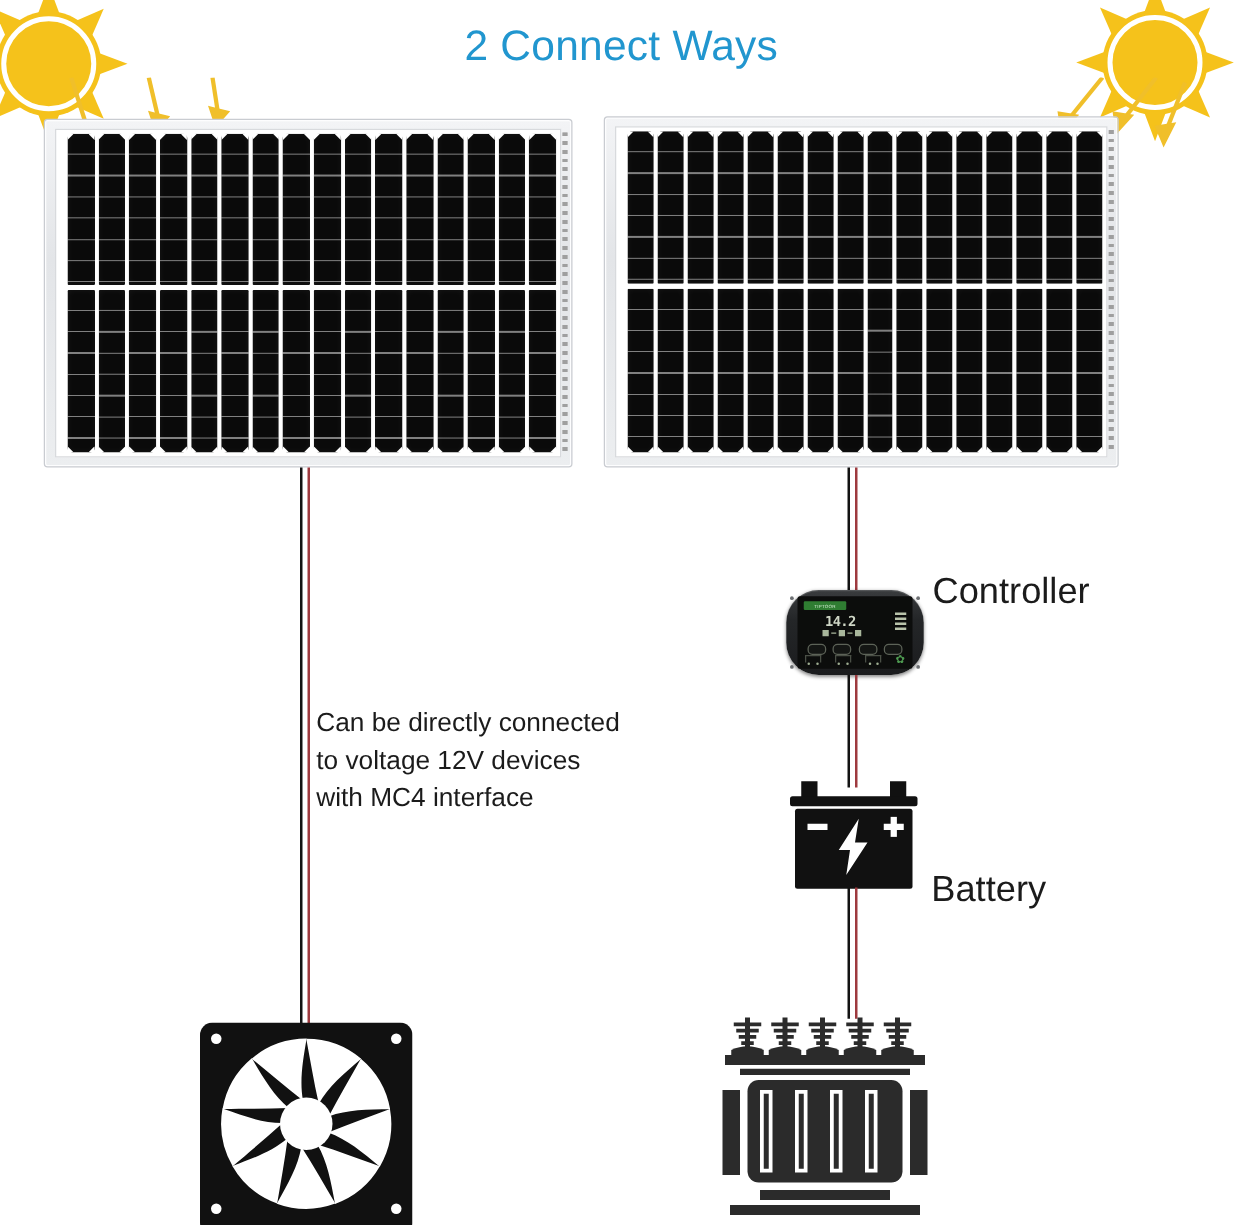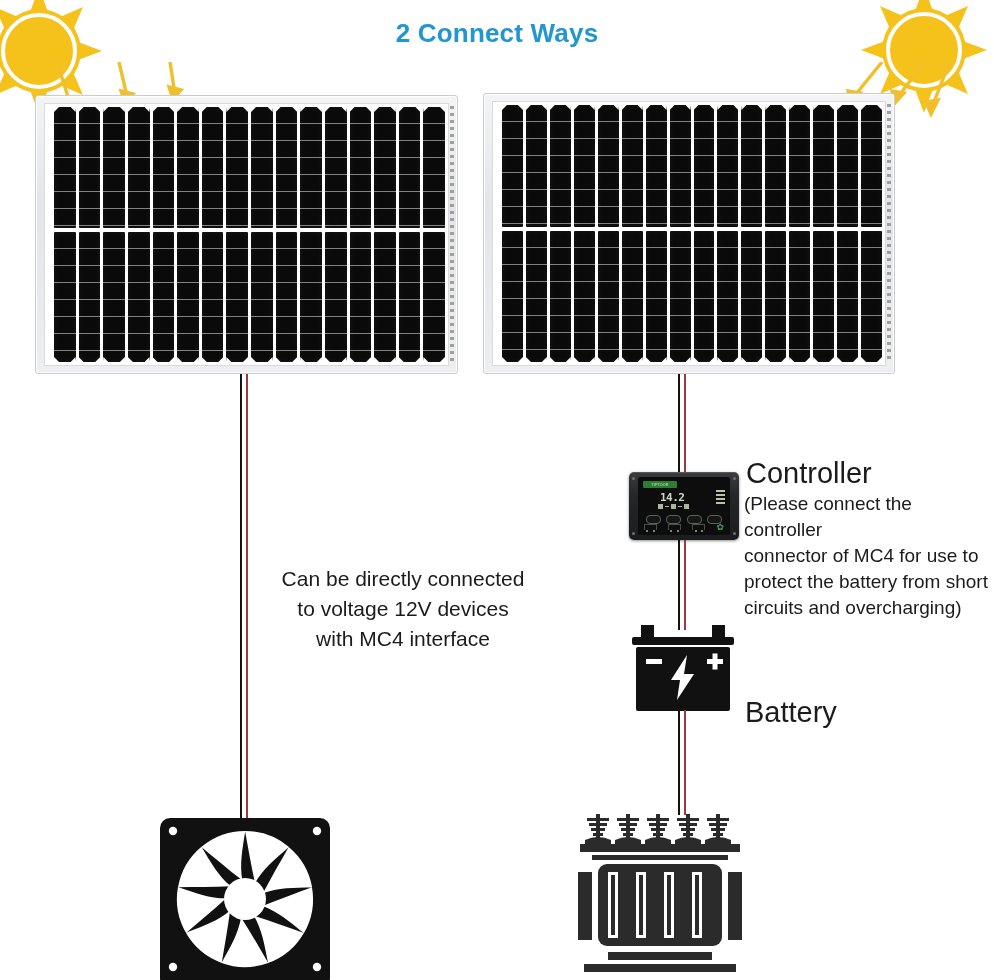--- a/index.html
+++ b/index.html
@@ -12,22 +12,22 @@
     overflow: hidden;
     font-family: "Liberation Sans", sans-serif;
   }
   #stage { position: absolute; inset: 0; }
 
   
   .title {
     position: absolute;
     left: 0; right: 0; top: 18px;
     text-align: center;
-    font-size: 26px;
-    font-weight: bold;
+    font-size: 34px;
+    font-weight: normal;
     color: #2196cf;
     letter-spacing: 0.2px;
     font-family: "Liberation Sans", sans-serif;
   }
 
   
   .sun { position: absolute; }
   .sun svg { display:block; }
 
   
@@ -100,21 +100,20 @@
   .wire .pos { position:absolute; left:6px; top:0; bottom:0; width:2px; background:#9e3a3f; }
 
   
   .body-text {
     position: absolute;
     color: #1b1b1b;
     font-size: 21px;
     line-height: 30px;
     font-family: "Liberation Sans", sans-serif;
     white-space: pre-line;
-    text-align: center;
   }
   .dev-label {
     position: absolute;
     color: #1b1b1b;
     font-size: 29px;
     line-height: 28px;
     font-family: "Liberation Sans", sans-serif;
   }
   .dev-note {
     position: absolute;
@@ -380,21 +379,21 @@
         <circle cx="0" cy="0" r="21" fill="#ffffff"></circle>
       </g>
     </svg>
   </div>
 
   <div class="wire" style="left:678px; top:374px; width:8px; height:100px;">
     <div class="neg"></div>
       <div class="pos"></div>
   </div>
 
-  <div class="controller" style="left:629px; top:472px; width:110px; height:68px;">
+  <div class="controller" style="left:629px; top:472px; width:110px; height:68px;border-radius:26px;">
     <div class="ctrl-screw" style="left:3px; top:5px;"></div>
     <div class="ctrl-screw" style="right:3px; top:5px;"></div>
     <div class="ctrl-screw" style="left:3px; bottom:5px;"></div>
     <div class="ctrl-screw" style="right:3px; bottom:5px;"></div>
     <div class="ctrl-screen">
       <div class="ctrl-brand">TIPTOOR</div>
       <div class="ctrl-volt">
         <span>14.2</span>
       </div>
       <div class="ctrl-bars">
@@ -437,24 +436,20 @@
               <s></s>
               <s></s>
             </em>
           </div>
         <div class="ctrl-leaf">✿</div>
       </div>
     </div>
   </div>
 
   <div class="dev-label" style="left:746px; top:459px;">Controller</div>
-  <div class="dev-note" style="left:744px; top:491px; width:250px;">(Please connect the controller
-connector of MC4 for use to
-protect the battery from short
-circuits and overcharging)</div>
 
   <div class="wire" style="left:678px; top:540px; width:8px; height:90px;">
     <div class="neg"></div>
       <div class="pos"></div>
   </div>
 
   <div class="icon-box" style="left:628px; top:622px; width:110px; height:90px;">
     <svg width="110" height="90" viewBox="0 0 110 90">
       <rect x="13" y="3" width="13" height="13" fill="#111111"></rect>
       <rect x="84" y="3" width="13" height="13" fill="#111111"></rect>

